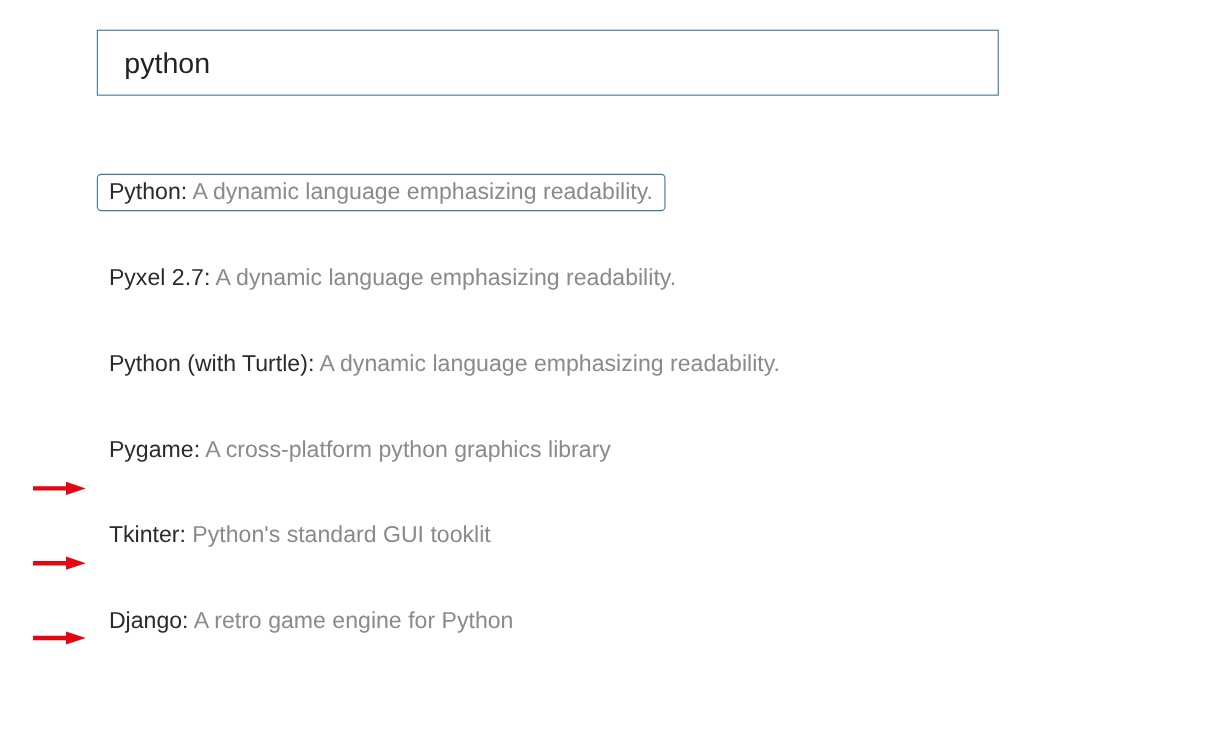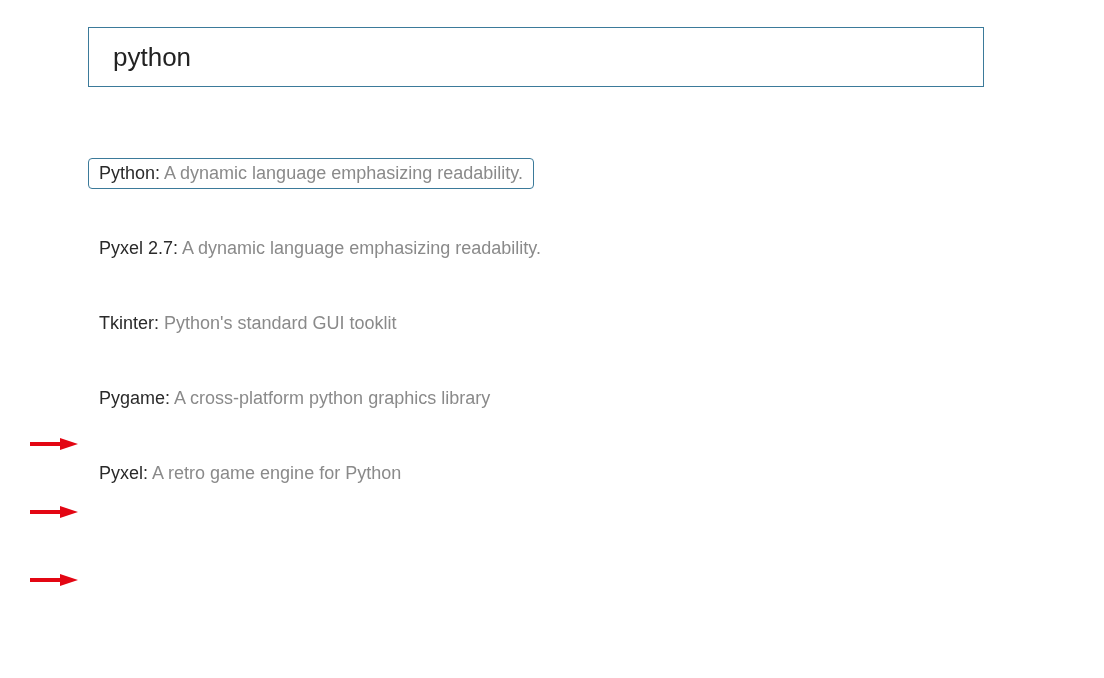--- a/index.html
+++ b/index.html
@@ -11,21 +11,21 @@
       font-family: 'Segoe UI', -apple-system, BlinkMacSystemFont, sans-serif;
       background: #ffffff;
       width: 1104px;
       height: 678px;
       position: relative;
     }
     .search-container {
       position: absolute;
       top: 27px;
       left: 88px;
-      width: 896px;
+      width: 820px;
     }
     .search-input {
       width: 100%;
       height: 60px;
       border: 1px solid #3b7a9a;
       padding: 0 24px;
       font-size: 26px;
       font-weight: 300;
       color: #222;
       outline: none;
@@ -33,21 +33,21 @@
     }
     .results-list {
       position: absolute;
       top: 158px;
       left: 88px;
       width: 1000px;
     }
     .result-item {
       padding: 4px 10px;
       margin-bottom: 44px;
-      font-size: 18px;
+      font-size: 21px;
       font-weight: 300;
       display: inline-block;
       cursor: pointer;
       border: 1px solid transparent;
       border-radius: 4px;
     }
     .result-item.selected {
       border: 1px solid #3b7a9a;
     }
     .result-name {
@@ -70,23 +70,24 @@
 </head>
 <body>
 
 <div class="search-container">
   <input type="text" class="search-input" value="python" style="">
 </div>
 
 <div class="results-list" id="results-list">
     <div><div class="result-item selected"><span class="result-name">Python:</span><span class="result-desc"> A dynamic language emphasizing readability.</span></div></div>
     <div><div class="result-item"><span class="result-name">Pyxel 2.7:</span><span class="result-desc"> A dynamic language emphasizing readability.</span></div></div>
+    <div><div class="result-item"><span class="result-name">Python (with Turtle):</span><span class="result-desc"> A dynamic language emphasizing readability.</span></div></div>
+    <div><div class="result-item"><span class="result-name">Pygame:</span><span class="result-desc"> A cross-platform python graphics library</span></div></div>
     <div><div class="result-item"><span class="result-name">Tkinter:</span><span class="result-desc"> Python's standard GUI tooklit</span></div></div>
-    <div><div class="result-item"><span class="result-name">Pygame:</span><span class="result-desc"> A cross-platform python graphics library</span></div></div>
-    <div><div class="result-item"><span class="result-name">Pyxel:</span><span class="result-desc"> A retro game engine for Python</span></div></div>
+    <div><div class="result-item"><span class="result-name">Django:</span><span class="result-desc"> A retro game engine for Python</span></div></div>
   </div>
 
 <div id="arrows-container">
     <div class="arrow" style="top: 436px; left: 30px;"><svg viewBox="0 0 48 16">
         <line x1="0" y1="8" x2="32" y2="8" stroke="#e30613" stroke-width="4"></line>
         <polygon points="30,2 48,8 30,14" fill="#e30613"></polygon>
       </svg></div>
     <div class="arrow" style="top: 504px; left: 30px;"><svg viewBox="0 0 48 16">
         <line x1="0" y1="8" x2="32" y2="8" stroke="#e30613" stroke-width="4"></line>
         <polygon points="30,2 48,8 30,14" fill="#e30613"></polygon>

